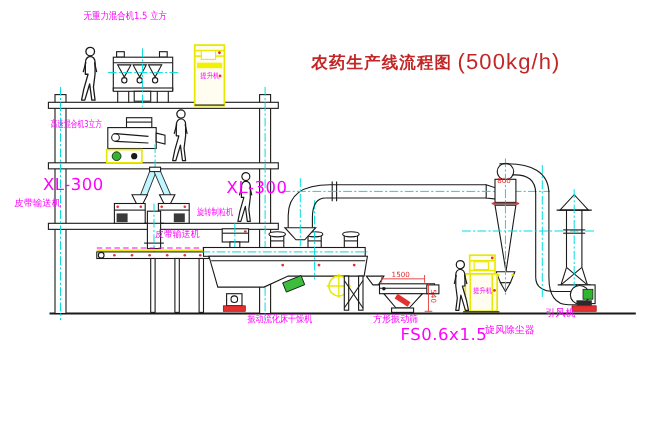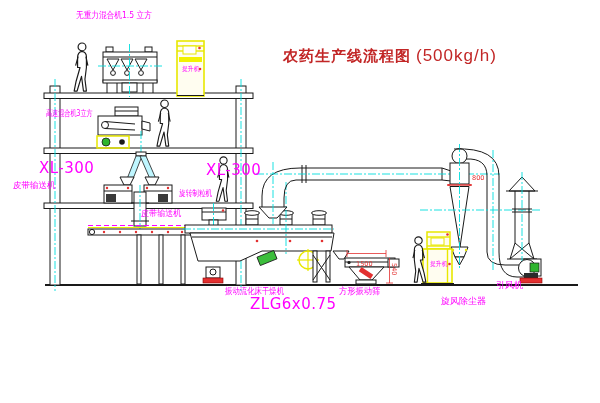--- a/index.html
+++ b/index.html
@@ -10,21 +10,21 @@
   .kf{stroke:#1a1a1a;fill:#ffffff;stroke-width:1;}
   .cl{stroke:#00dede;stroke-width:.9;stroke-dasharray:8 2 2 2;fill:none;}
   .yl{stroke:#e8e800;fill:none;stroke-width:1.4;}
   .lbl{position:absolute;color:#ff00ff;white-space:nowrap;line-height:1.05;
        transform-origin:left top;font-family:"DejaVu Sans",sans-serif;}
   .model{font-size:15px;letter-spacing:.5px;margin-left:28px;}
   .dim{position:absolute;color:#e33030;font-size:6.5px;white-space:nowrap;}
   .dim.vert{writing-mode:vertical-rl;}
   #title{position:absolute;left:283px;top:46px;display:flex;align-items:center;gap:5px;color:#c22626;}
   #title .cn{font-size:15px;font-weight:bold;font-family:"Liberation Serif",serif;letter-spacing:1px;}
-  #title .cap{font-size:17px;font-weight:normal;font-family:"Liberation Sans",sans-serif;letter-spacing:1px;}
+  #title .cap{font-size:20px;font-weight:normal;font-family:"Liberation Sans",sans-serif;letter-spacing:1px;}
   .tiny{font-size:6.5px;transform:scaleX(.9);}
 </style>
 </head>
 <body>
 
 <div id="stage">
 
 <svg id="draw" width="600" height="403" viewBox="0 0 600 403">
   <defs>
     <symbol id="psn" viewBox="0 0 22 52" overflow="visible">
@@ -285,24 +285,24 @@
 </div>
 
 <div class="lbl" style="left:76px;top:11px;font-size:9px;transform:scaleX(.85);">无重力混合机1.5 立方</div>
 <div class="lbl" style="left:46px;top:109px;font-size:8.5px;transform:scaleX(.72);">高速混合机3立方</div>
 <div class="lbl model" style="left:11px;top:161px;">XL-300</div>
 <div class="lbl" style="left:13px;top:181px;font-size:8.5px;">皮带输送机</div>
 <div class="lbl model" style="left:178px;top:163px;">XL-300</div>
 <div class="lbl" style="left:179px;top:189px;font-size:8.5px;transform:scaleX(.78);">旋转制粒机</div>
 <div class="lbl" style="left:141px;top:209px;font-size:8.5px;transform:scaleX(.95);">皮带输送机</div>
 <div class="lbl" style="left:225px;top:287px;font-size:9px;transform:scaleX(.82);">振动流化床干燥机</div>
-<div class="lbl model" style="left:222px;top:297px;">ZLG6x0.75</div>
 <div class="lbl" style="left:339px;top:287px;font-size:9px;transform:scaleX(.92);">方形振动筛</div>
+<div class="lbl model" style="left:336px;top:297px;">FS0.6x1.5</div>
 <div class="lbl" style="left:421px;top:297px;font-size:9px;margin-left:20px;">旋风除尘器</div>
 <div class="lbl" style="left:496px;top:281px;font-size:9px;">引风机</div>
 <div class="lbl tiny" style="left:182px;top:66px;">提升机</div>
 <div class="lbl tiny" style="left:430px;top:261px;">提升机</div>
 
-<div class="dim" style="left:356px;top:246px;margin-top:14px;">1500</div>
+<div class="dim" style="left:356px;top:246px;">1500</div>
 <div class="dim vert" style="left:390px;top:263px;">540</div>
-<div class="dim" style="left:452px;top:174px;margin-left:20px;">800</div>
+<div class="dim" style="left:452px;top:160px;">800</div>
 
 </div>
 
 </body></html>

